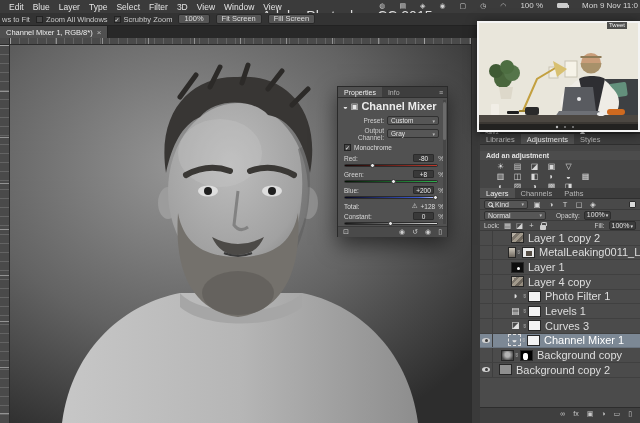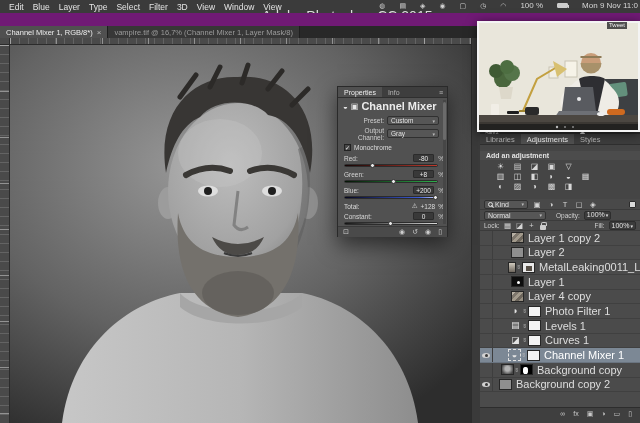--- a/index.html
+++ b/index.html
@@ -133,28 +133,41 @@
       <span class="sic">◉</span>
       <span class="sic">▢</span>
       <span class="sic">◷</span>
       <span class="sic">◠</span>
       <span>100 %</span>
       <span class="batt"></span>
       <span>Mon 9 Nov 11:0</span>
     </span>
   </div>
 
+  <div id="optbar" class="abs">
+    <span style="margin-left:2px">ws to Fit</span>
+    <span class="olab">
+        <span class="cb"></span>
+        <span>Zoom All Windows</span>
+      </span>
+    <span class="olab">
+        <span class="cb">
+          <span class="chk">✓</span>
+        </span>
+        <span>Scrubby Zoom</span>
+      </span>
+    <span class="obtn">100%</span>
+    <span class="obtn">Fit Screen</span>
+    <span class="obtn">Fill Screen</span>
+  </div>
 
   <div id="tabbar" class="abs">
     <span class="dtab active">
       <span>Channel Mixer 1, RGB/8*)</span>
       <span class="x">×</span>
-    </span>
-    <span class="dtab inactive">
-      <span>vampire.tif @ 16,7% (Channel Mixer 1, Layer Mask/8)</span>
     </span>
   </div>
 
   <div id="cornerbox" class="abs"></div>
   <div id="hruler" class="abs"></div>
   <div id="vruler" class="abs"></div>
 
   <svg class="abs" style="left:10px;top:45px" width="461" height="378" viewBox="0 0 461 378">
     <defs>
       <radialGradient id="bgG" cx="38%" cy="32%" r="80%">
@@ -233,20 +246,25 @@
       <span class="aicon">▦</span>
     </div>
     <div class="adjrow" style="top:144px">
       <span class="aicon">◐</span>
       <span class="aicon">▨</span>
       <span class="aicon">◑</span>
       <span class="aicon">▩</span>
       <span class="aicon">◨</span>
     </div>
 
+    <div class="tabstrip" style="top:150px;top:150px">
+      <span class="ptab active">Layers</span>
+      <span class="ptab">Channels</span>
+      <span class="ptab">Paths</span>
+    </div>
 
     <div id="filterrow" style="top:161px;height:11px">
       <span class="dd" style="width:44px">
         <span class="mag"></span>
         <span>Kind</span>
         <span class="arr">▾</span>
       </span>
       <span class="ficon">▣</span>
       <span class="ficon">◑</span>
       <span class="ficon">T</span>
@@ -281,25 +299,20 @@
     </div>
 
     <div id="llist">
       <div class="lrow">
         <span class="well"></span>
         <span class="th texture" style="margin-left:18px"></span>
         <span class="lname">Layer 1 copy 2</span>
       </div>
       <div class="lrow">
         <span class="well"></span>
-        <span class="th gray" style="margin-left:18px"></span>
-        <span class="lname">Layer 2</span>
-      </div>
-      <div class="lrow">
-        <span class="well"></span>
         <span class="th metal" style="margin-left:15px"></span>
         <span class="chain">∞</span>
         <span class="th smk"></span>
         <span class="lname">MetalLeaking0011_L</span>
       </div>
       <div class="lrow">
         <span class="well"></span>
         <span class="th black" style="margin-left:18px"></span>
         <span class="lname">Layer 1</span>
       </div>
@@ -320,21 +333,21 @@
         <span class="adjg" style="margin-left:16px">▤</span>
         <span class="chain">∞</span>
         <span class="th white"></span>
         <span class="lname">Levels 1</span>
       </div>
       <div class="lrow">
         <span class="well"></span>
         <span class="adjg" style="margin-left:16px">◪</span>
         <span class="chain">∞</span>
         <span class="th white"></span>
-        <span class="lname">Curves 1</span>
+        <span class="lname">Curves 3</span>
       </div>
       <div class="lrow sel">
         <span class="well">
             <span class="eye"></span>
           </span>
         <span class="adjg brk" style="margin-left:15px">◒</span>
         <span class="chain">∞</span>
         <span class="th white"></span>
         <span class="lname">Channel Mixer 1</span>
       </div>

